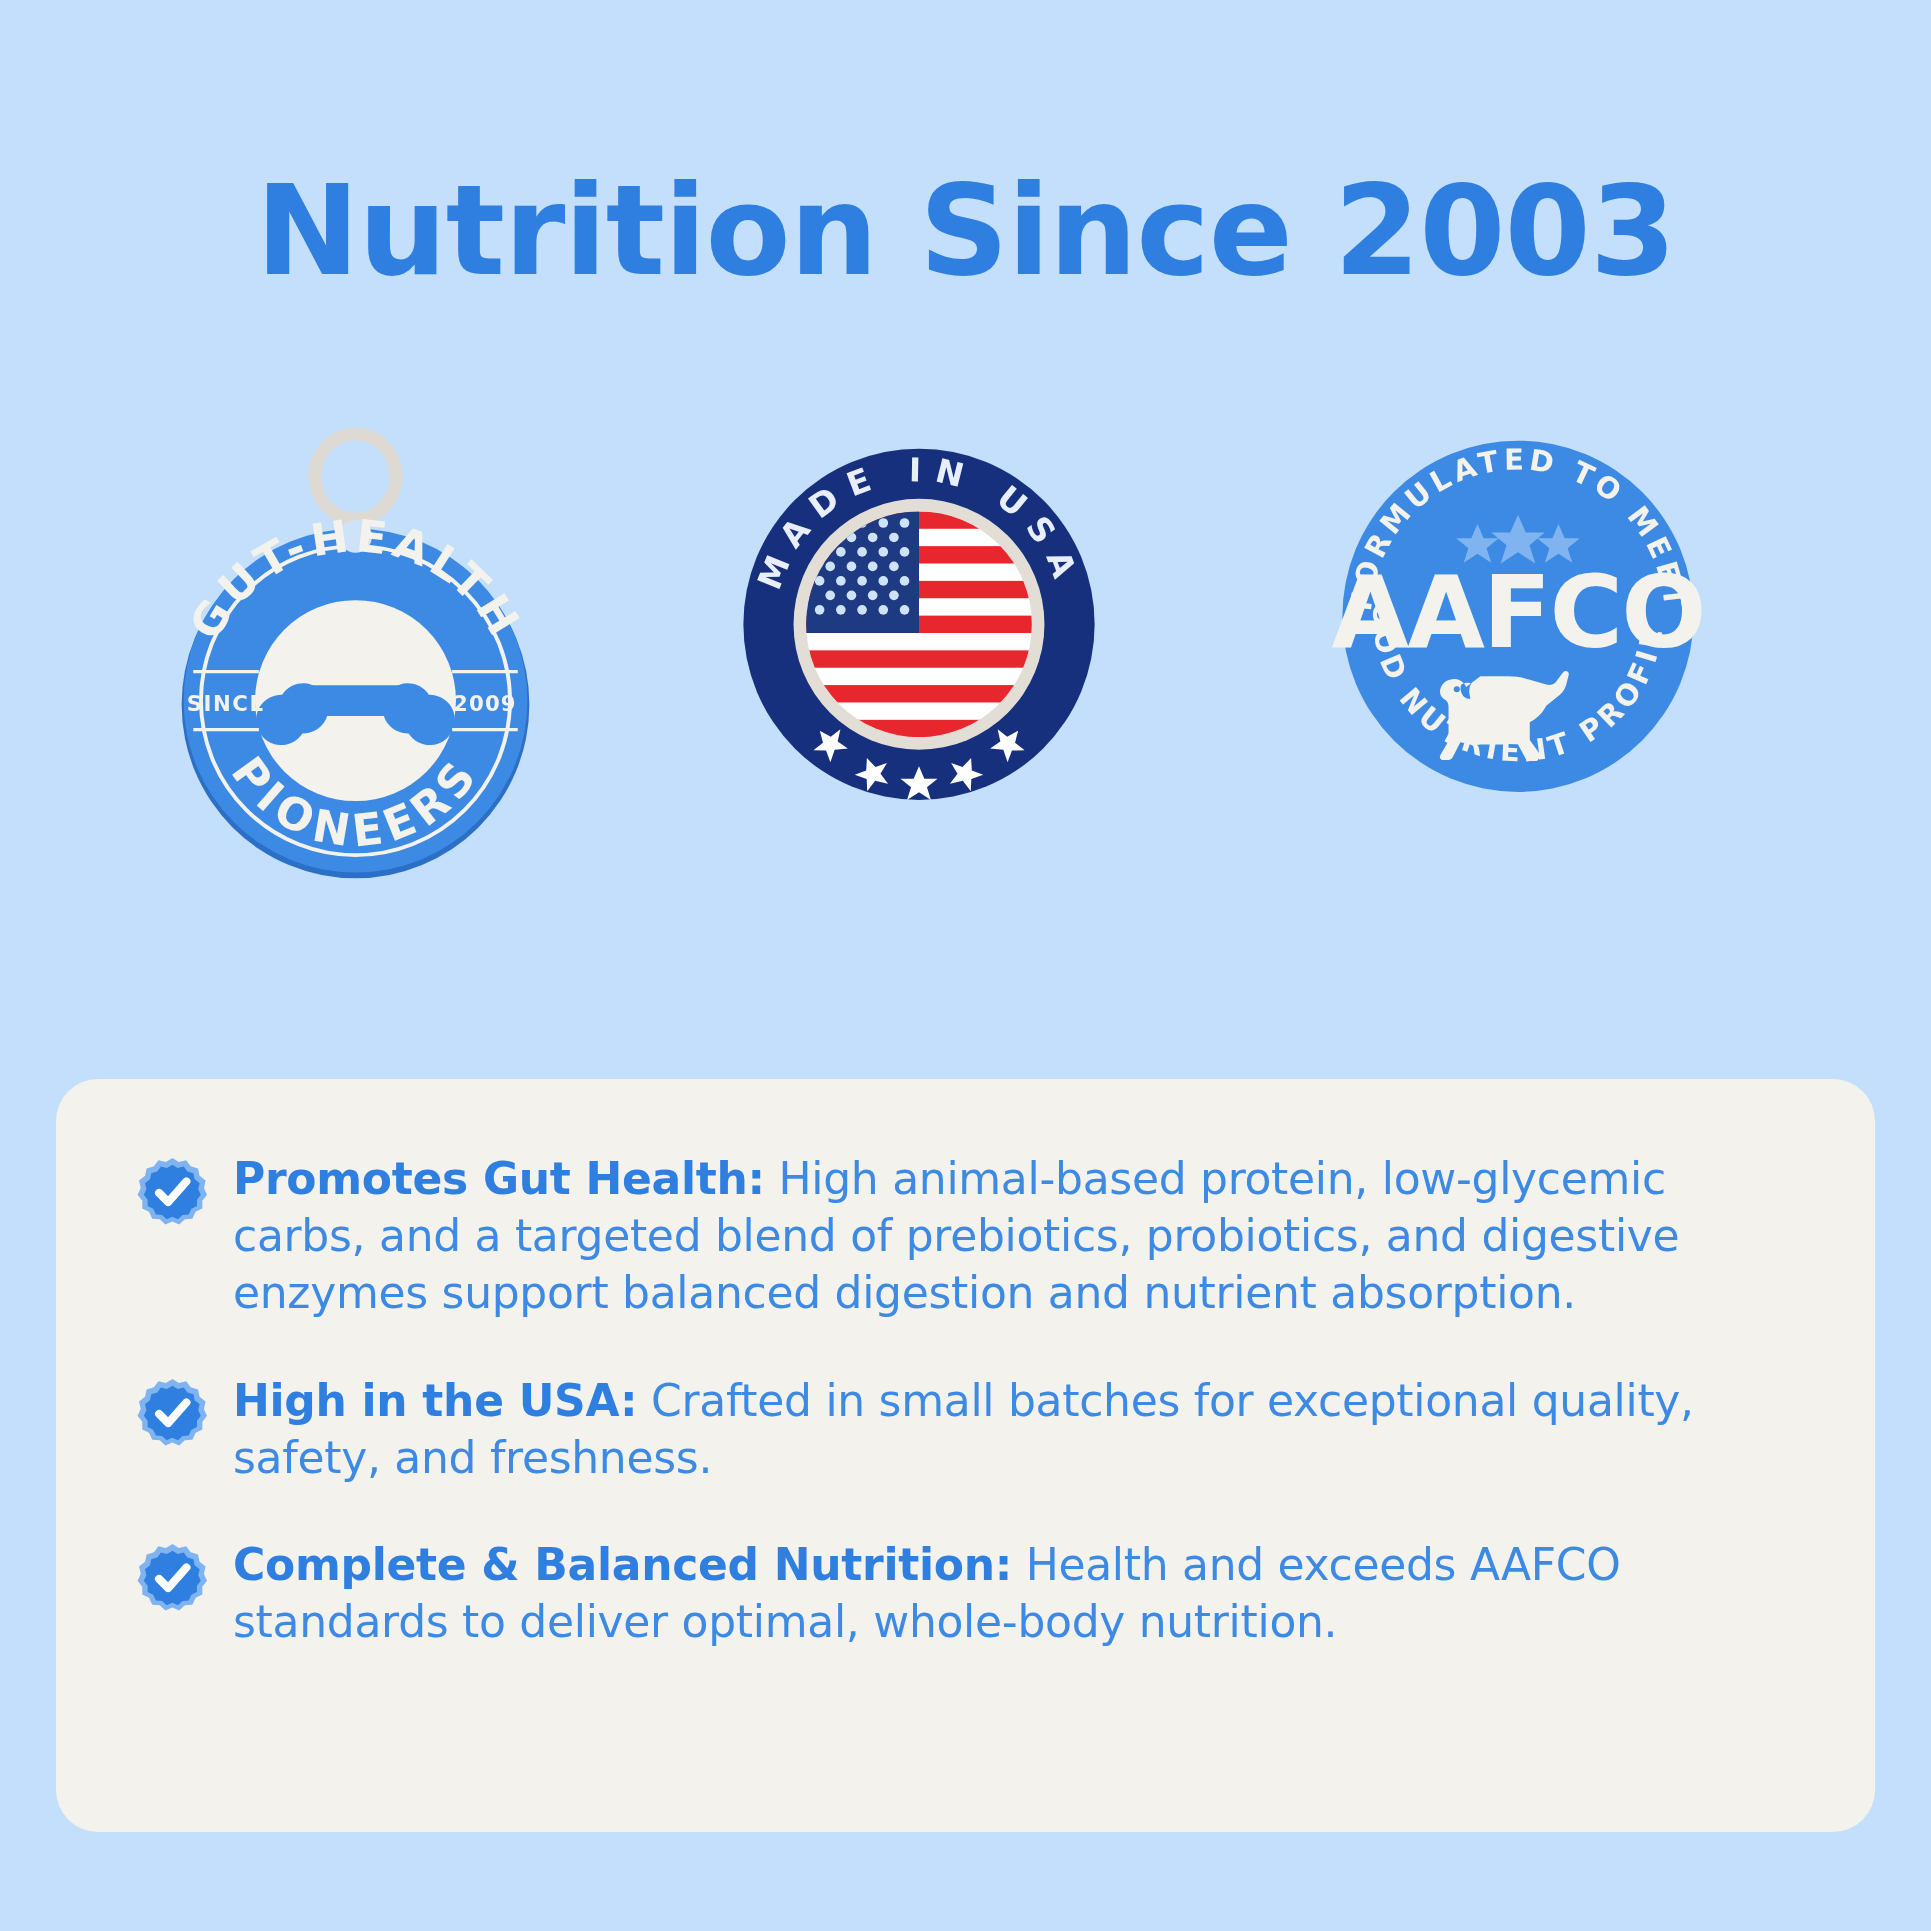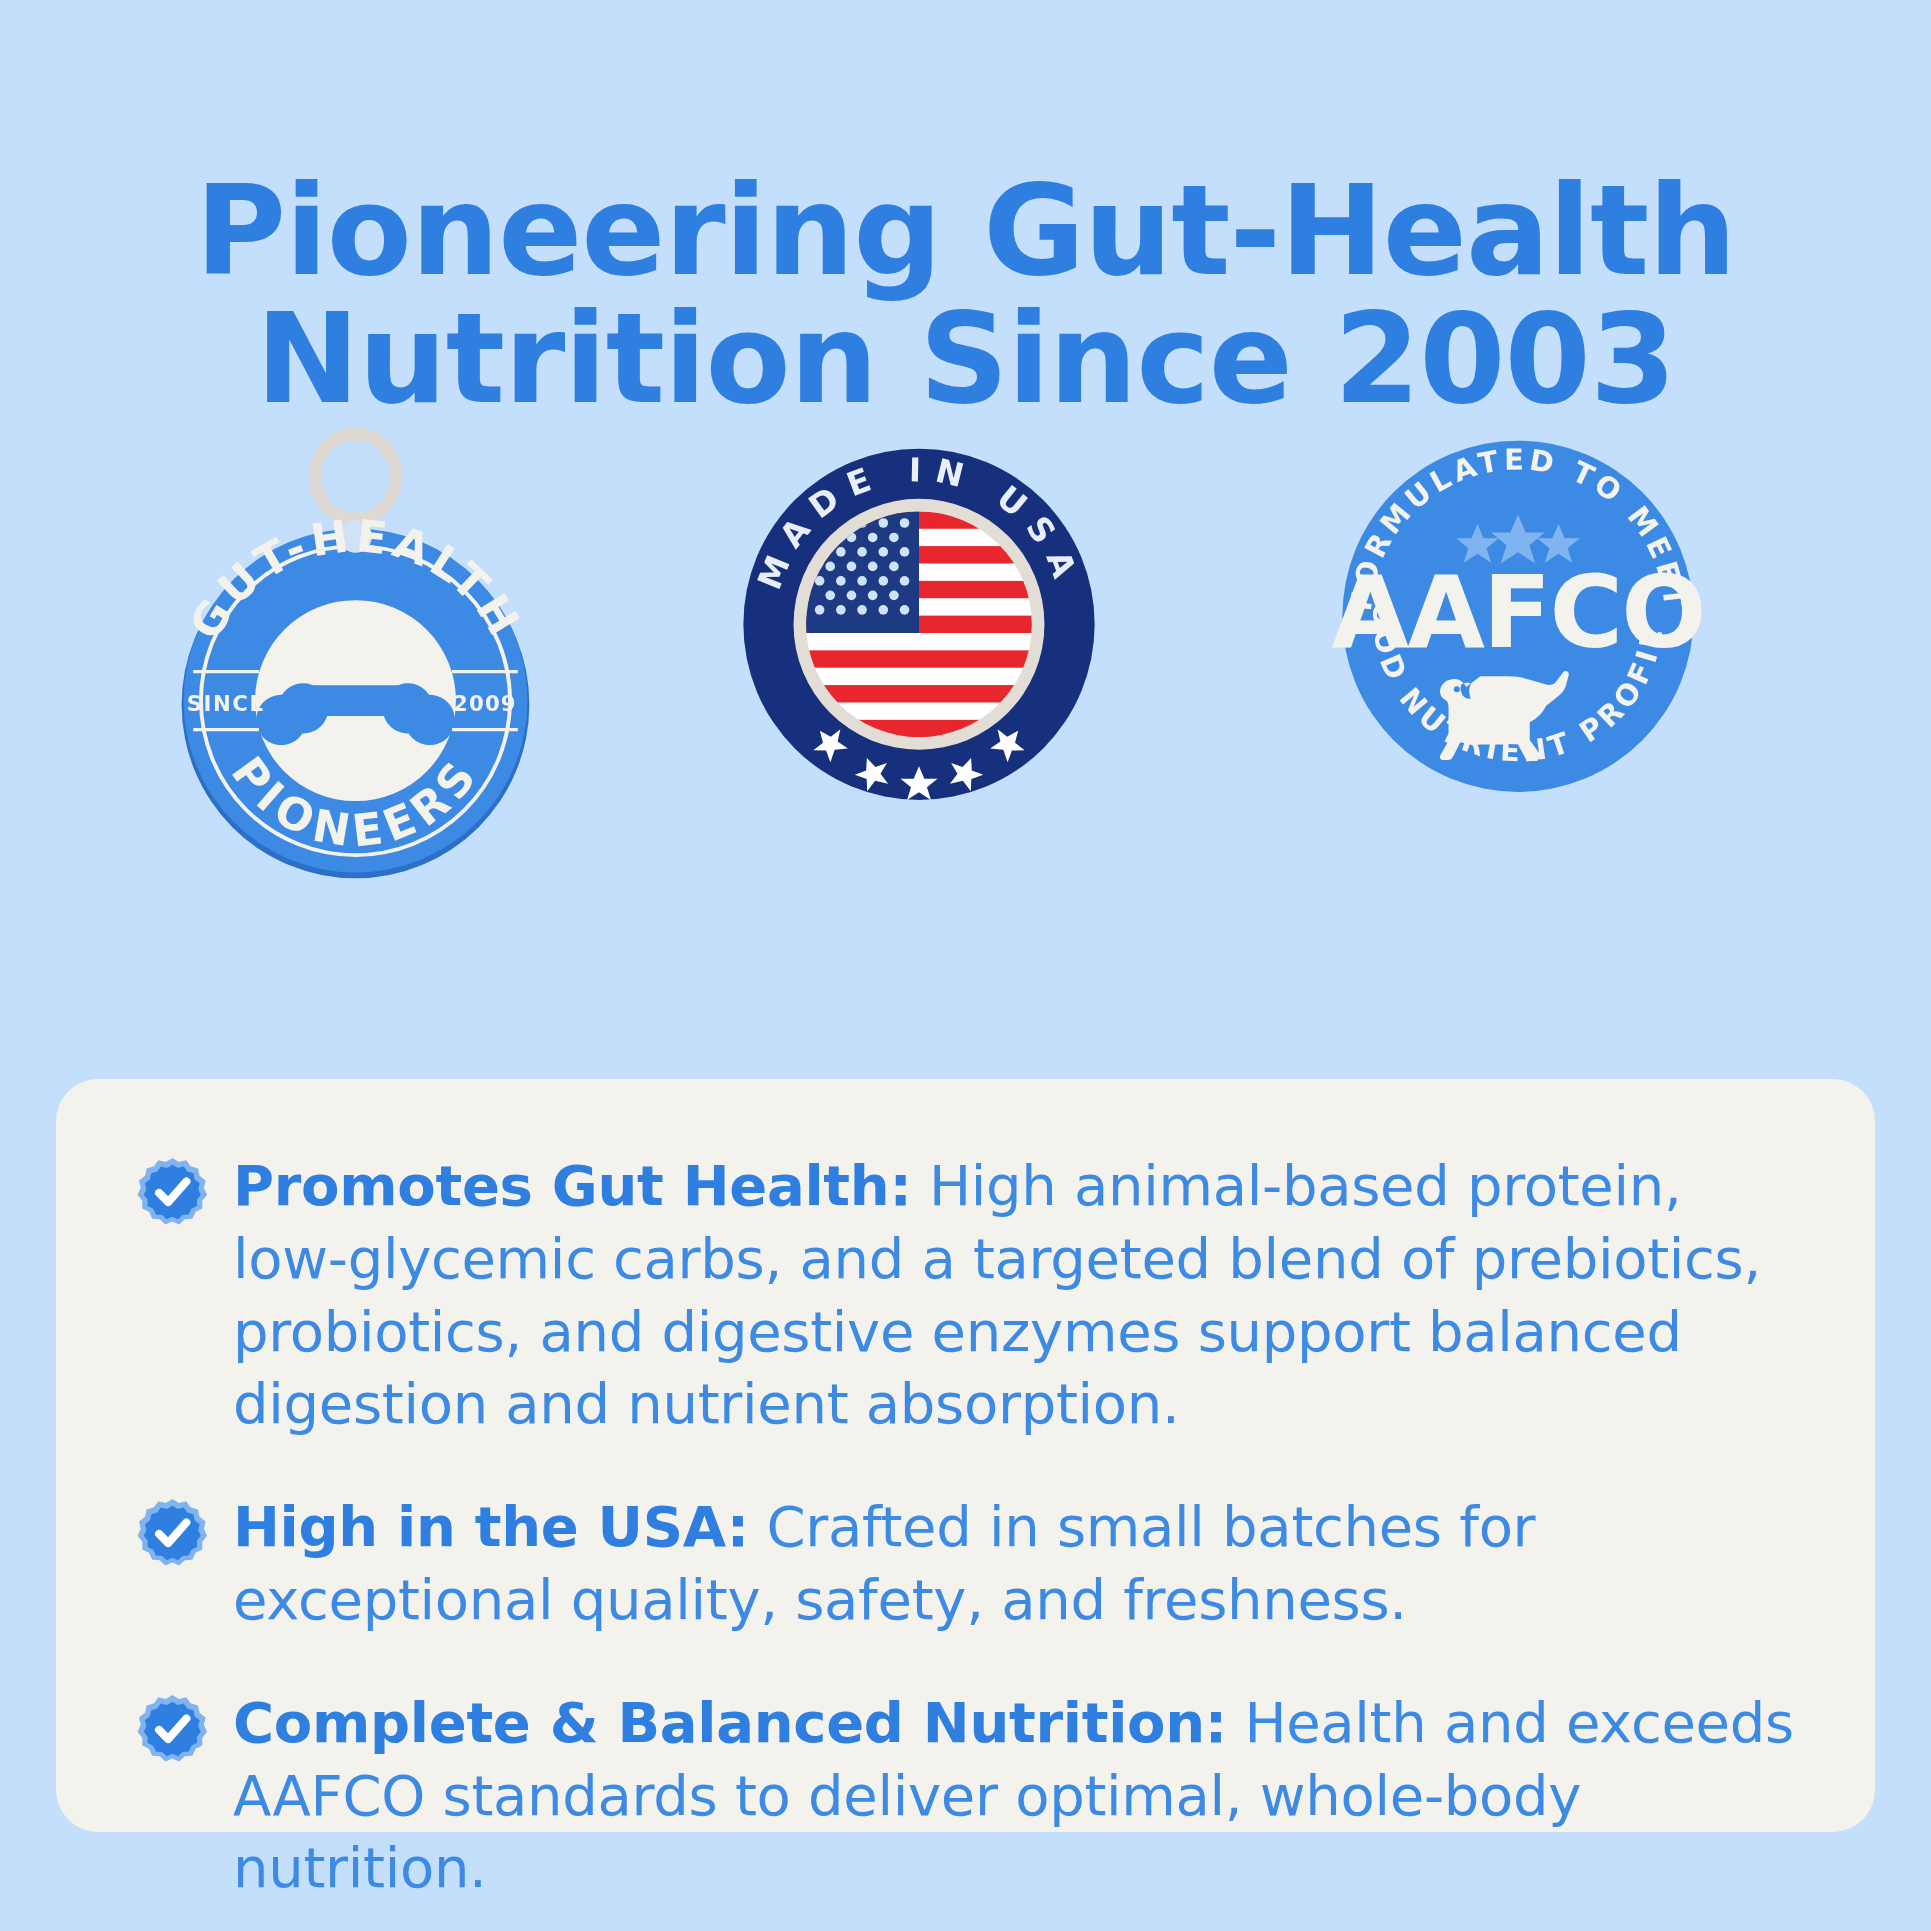--- a/index.html
+++ b/index.html
@@ -48,34 +48,33 @@
     display:flex;
     align-items:flex-start;
     margin-bottom:50px;
   }
   .bullet:last-child{margin-bottom:0;}
   .chk{flex:0 0 auto;width:71px;height:71px;margin-right:25px;margin-top:5.8px;}
   .chk svg{display:block;}
   .btext{
     color:#3d8ae4;
     font-family:"DejaVu Sans","Liberation Sans",sans-serif;
-    font-size:56px;
+    font-size:44px;
     line-height:1.30;
     letter-spacing:-0.3px;
     max-width:1564px;
   }
   .btext b{color:#2f7fe0;font-weight:bold;}
 </style>
 </head>
 <body>
 
 <div class="page">
 
   <h1 class="headline">
-    <span class="l1">Pioneering Gut-Health</span>
     <span class="l2">Nutrition Since 2003</span>
   </h1>
 
   <div class="badge-row">
 
     <div class="badge" style="left:143px;top:-70px;">
       <svg width="425" height="599" viewBox="0 0 440 620">
         <defs>
           <path id="b1ArcTop" d="M 62 340 A 158 158 0 0 1 378 340"></path>
           <path id="b1ArcBot" d="M 74 340 A 146 146 0 0 0 366 340"></path>

